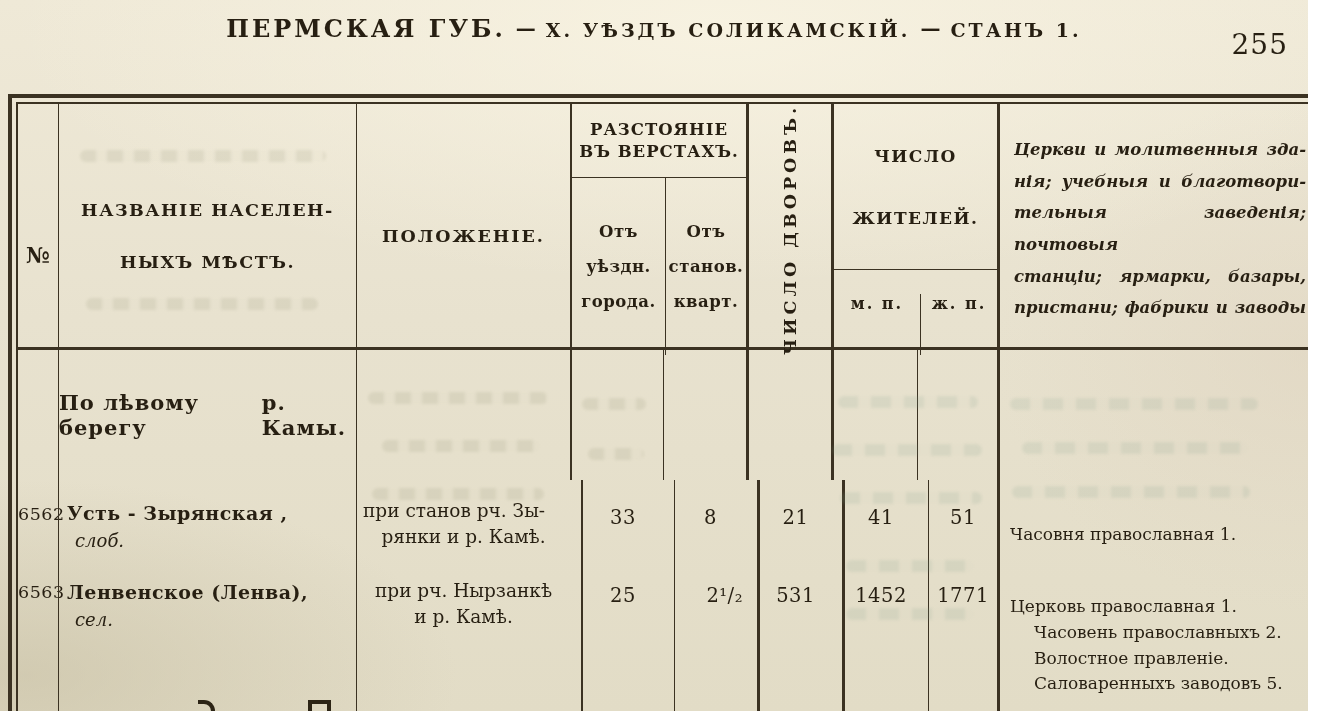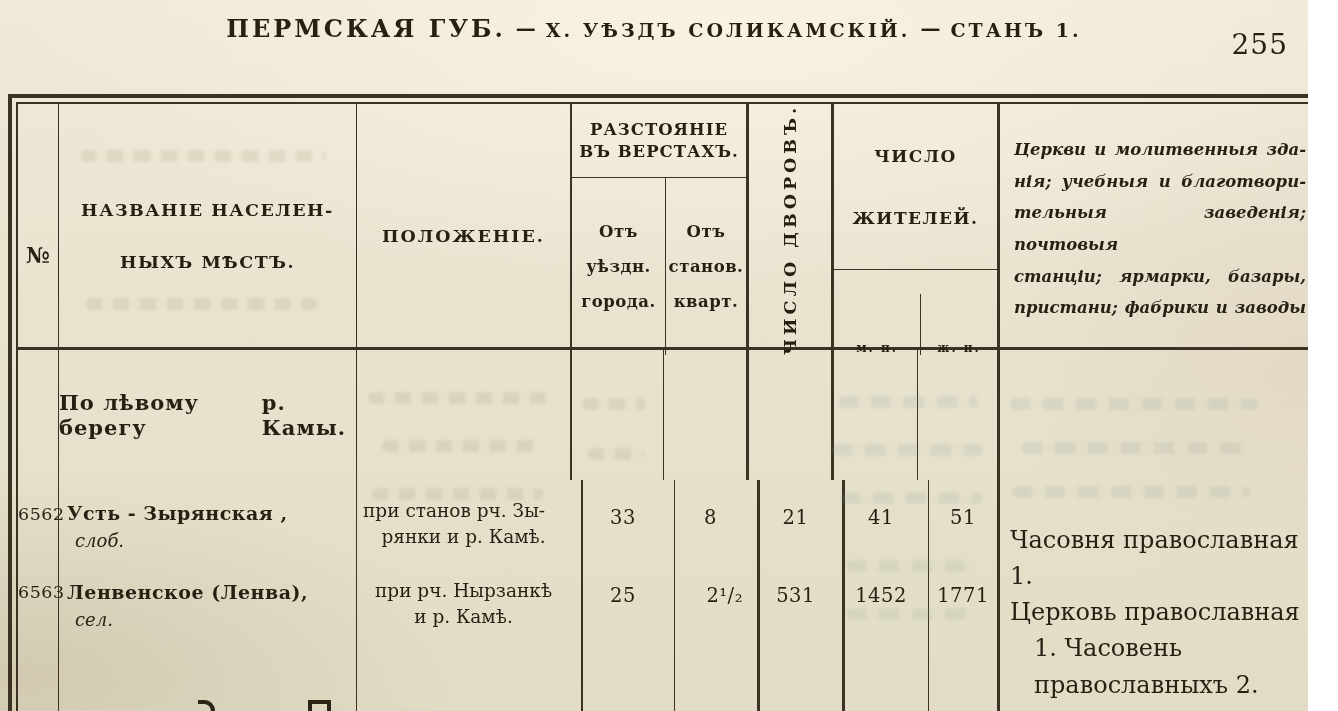--- a/index.html
+++ b/index.html
@@ -77,22 +77,22 @@
 
   .th-dvor{justify-content:center;}
   .vtext{writing-mode:vertical-rl;transform:rotate(180deg);
     font-size:17.5px;letter-spacing:4px;white-space:nowrap;}
 
   .grp-top2{height:166px;box-sizing:border-box;width:100%;
     border-bottom:1px solid var(--line);
     display:flex;flex-direction:column;justify-content:center;gap:42px;
     font-size:17px;letter-spacing:1.5px;}
   .grp-sub2{flex:1;display:grid;grid-template-columns:86px 1fr;width:100%;}
-  .sub2-cell{display:flex;align-items:flex-end;justify-content:center;
-    font-size:12px;letter-spacing:2px;}
+  .sub2-cell{display:flex;align-items:flex-start;justify-content:center;
+    font-size:16px;letter-spacing:2px;}
   .sub2-cell.divided{border-left:1px solid var(--line);}
 
   .th-notes{display:block;text-align:left;padding:30px 12px 0 14px;
     font-size:16.5px;line-height:1.92;font-weight:bold;}
   .nl{text-align:justify;text-align-last:justify;font-style:italic;}
   .nl.last{text-align-last:center;}
 
   
   .tbody{flex:1;display:flex;flex-direction:column;}
   .brow{display:grid;grid-template-columns:40px 298px 214px 93px 83px 85px 86px 80px 1fr;}
@@ -125,21 +125,21 @@
   .cell-pos{padding-top:18px;font-size:18.5px;line-height:1.4;}
   .r-2 .cell-pos{padding-top:12px;}
   .pos1{padding-left:6px;}
   .pos2{text-align:center;}
   .r-2 .pos1{text-align:center;padding-left:0;}
 
   .cell-num{text-align:center;padding-top:26px;font-size:19.5px;letter-spacing:.5px;margin-left:11px;}
   .r-2 .cell-num{padding-top:18px;}
   .cell-num.fr{text-align:right;padding-right:3px;}
 
-  .cell-notes{padding:42px 8px 0 10px;font-size:24px;line-height:1.52;}
+  .cell-notes{padding:42px 8px 0 10px;font-size:17px;line-height:1.52;}
   .r-2 .cell-notes{padding-top:28px;}
   .hang{padding-left:24px;text-indent:-24px;}
 
   
   .ghost{position:absolute;height:12px;border-radius:6px;opacity:.32;filter:blur(1.6px);
     background:repeating-linear-gradient(90deg, rgba(145,145,115,.5) 0 16px, rgba(145,145,115,.06) 16px 27px);}
   .ghost.green{background:repeating-linear-gradient(90deg, rgba(125,155,135,.45) 0 20px, rgba(125,155,135,.05) 20px 33px);}
   .mark{position:absolute;box-sizing:border-box;}
   .mark-a{left:198px;top:700px;width:17px;height:12px;
     border-top:4px solid #2c2415;border-right:4px solid #2c2415;border-radius:0 11px 0 0;}

